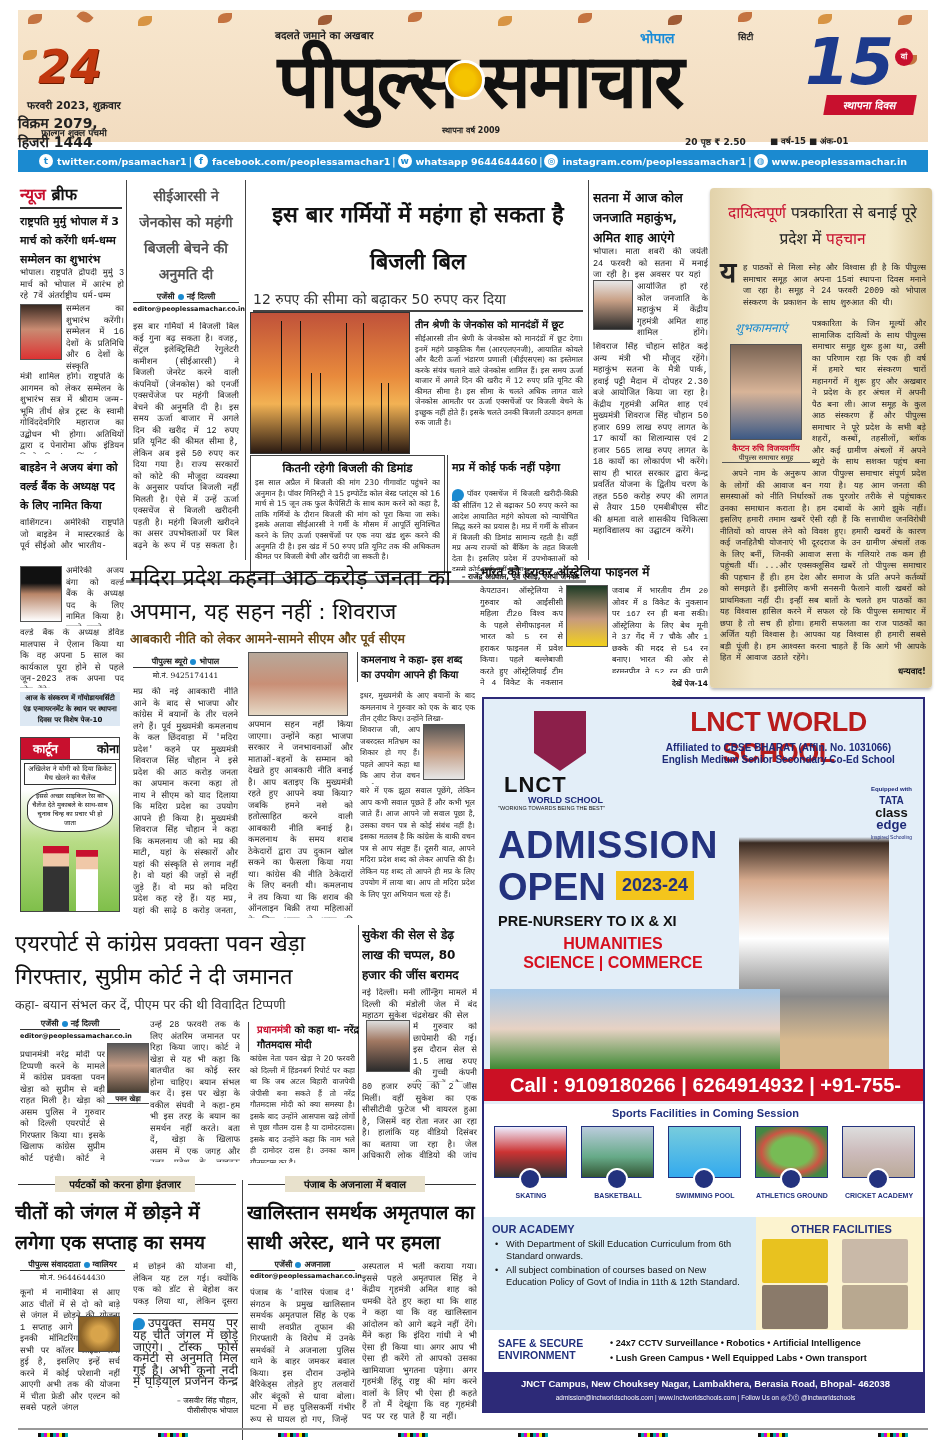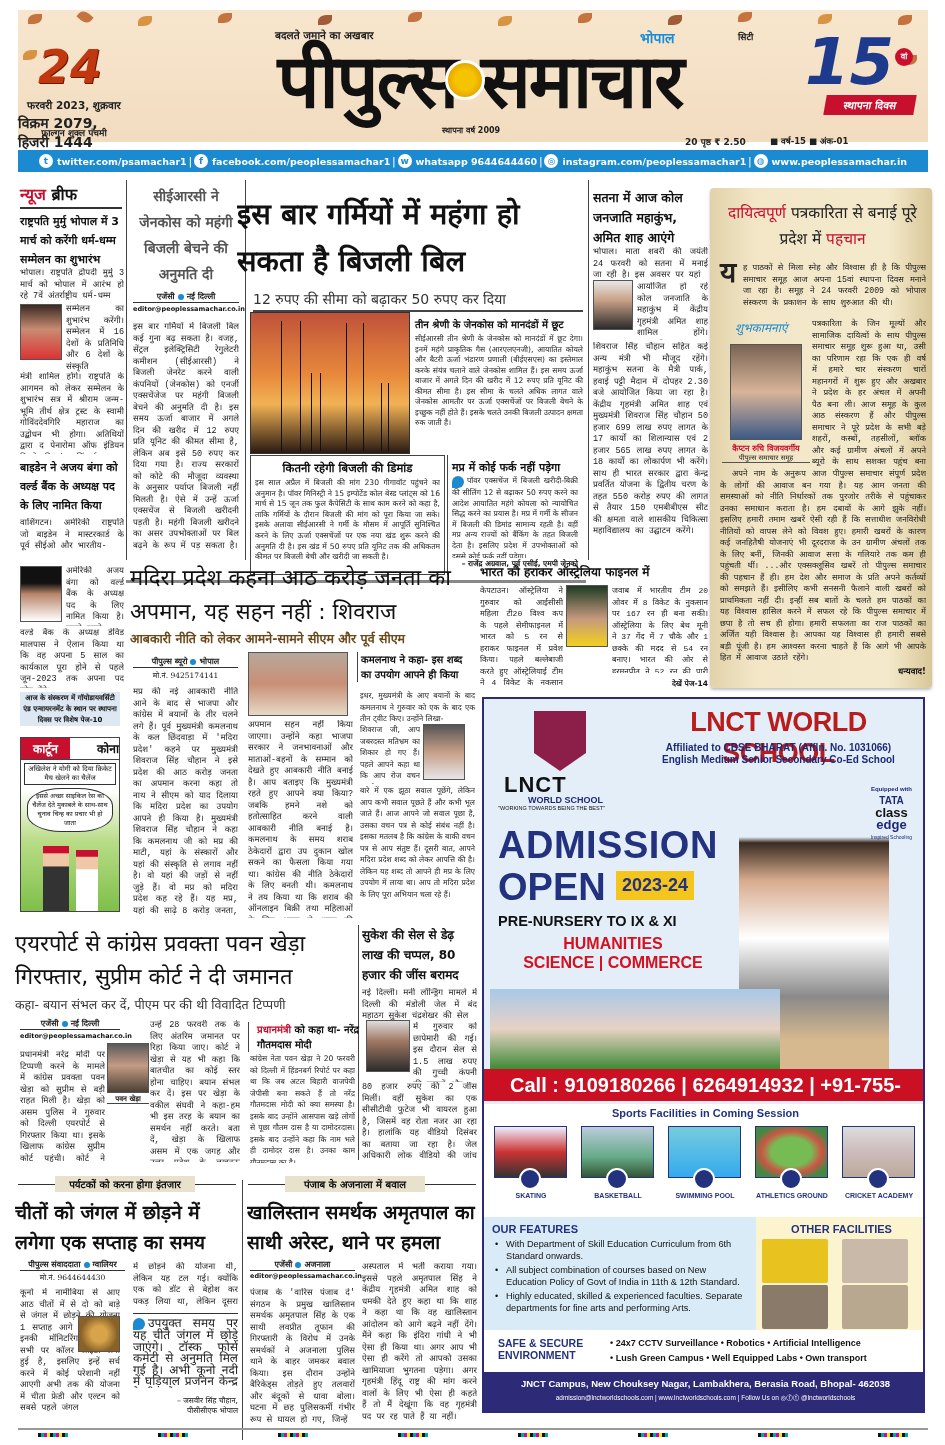--- a/index.html
+++ b/index.html
@@ -35,21 +35,21 @@
 .vr{position:absolute;width:1px;background:#444}
 
 #nb-title{left:20px;top:183px;font-size:16px;font-weight:bold}
 #nb-title .red{color:#c8102e}
 .subhl{font-family:"DejaVu Sans",sans-serif;font-weight:bold;font-size:12.5px;line-height:20px;color:#111}
 
 #cerc-hl{left:133px;top:183px;width:106px;font-size:14px;line-height:26px;text-align:center;color:#555;font-weight:bold}
 .byline{font-size:8px;font-weight:bold;color:#222;text-align:center}
 .dot{display:inline-block;width:6px;height:6px;border-radius:50%;background:#1b8ad0;margin:0 3px;vertical-align:middle}
 
-#lead-hl{left:237px;top:191px;width:330px;font-size:29px;line-height:47px;text-align:left}
+#lead-hl{left:253px;top:191px;width:330px;font-size:22px;line-height:47px;text-align:center}
 #lead-sub{left:253px;top:289px;width:330px;font-size:14px;color:#333;font-weight:normal;border-bottom:2px solid #444;padding-bottom:2px}
 #tower-photo{left:250px;top:312px;width:160px;height:142px;background:linear-gradient(180deg,#c0523a 0%,#e88a3c 45%,#f2b254 65%,#2a1a12 100%);border:1px solid #333}
 .tower{position:absolute;border-left:1px solid #111;border-right:1px solid #111}
 #demand-box{left:250px;top:455px;width:195px;height:120px;border:1px solid #444;padding:4px}
 #mp-box{left:447px;top:455px;width:135px;height:120px;border-left:1px solid #444;padding:4px}
 .quote-mark{display:inline-block;width:12px;height:12px;background:#1b8ad0;border-radius:50% 50% 50% 0;margin-right:3px;vertical-align:top}
 
 #scroll{left:710px;top:188px;width:222px;height:500px;background:linear-gradient(90deg,#e2d2aa 0%,#f2e6c7 20%,#f4eacb 80%,#d9c799 100%);border-radius:4px;box-shadow:0 2px 3px rgba(0,0,0,.25)}
 #ed-hl1{left:720px;top:200px;width:205px;font-size:15.5px;line-height:26px;text-align:center;font-weight:normal;color:#222}
 .red{color:#c8102e}
@@ -228,21 +228,21 @@
   <div class="tower" style="left:60px;top:60px;width:10px;height:78px"></div>
   <div class="tower" style="left:130px;top:70px;width:8px;height:68px"></div>
 </div>
 <div class="abs" style="left:415px;top:318px;width:168px;font-size:10px;font-weight:bold;line-height:14px">तीन श्रेणी के जेनकोस को मानदंडों में छूट</div>
 <div class="abs txt" style="left:415px;top:334px;width:168px;height:118px;font-family:'DejaVu Sans',sans-serif;font-size:7.6px;line-height:10.5px">सीईआरसी तीन श्रेणी के जेनकोस को मानदंडों में छूट देगा। इनमें महंगे प्राकृतिक गैस (आरएलएनजी), आयातित कोयले और बैटरी ऊर्जा भंडारण प्रणाली (बीईएसएस) का इस्तेमाल करके संयंत्र चलाने वाले जेनकोस शामिल हैं। इस समय ऊर्जा बाजार में अगले दिन की खरीद में 12 रुपए प्रति यूनिट की कीमत सीमा है। इस सीमा के चलते अधिक लागत वाले जेनकोस आमतौर पर ऊर्जा एक्सचेंजों पर बिजली बेचने के इच्छुक नहीं होते हैं। इसके चलते उनकी बिजली उत्पादन क्षमता रुक जाती है।</div>
 <div id="demand-box" class="abs">
   <div style="font-size:11.5px;font-weight:bold;text-align:center;margin-bottom:3px">कितनी रहेगी बिजली की डिमांड</div>
   <div class="txt" style="font-family:'DejaVu Sans',sans-serif;font-size:7.6px;line-height:10.6px;height:92px">इस साल अप्रैल में बिजली की मांग 230 गीगावॉट पहुंचने का अनुमान है। पॉवर मिनिस्ट्री ने 15 इम्पोर्टेड कोल बेस्ड प्लांट्स को 16 मार्च से 15 जून तक फुल कैपेसिटी के साथ काम करने को कहा है, ताकि गर्मियों के दौरान बिजली की मांग को पूरा किया जा सके। इसके अलावा सीईआरसी ने गर्मी के मौसम में आपूर्ति सुनिश्चित करने के लिए ऊर्जा एक्सचेंजों पर एक नया खंड शुरू करने की अनुमति दी है। इस खंड में 50 रुपए प्रति यूनिट तक की अधिकतम कीमत पर बिजली बेची और खरीदी जा सकती है।</div>
 </div>
 <div id="mp-box" class="abs">
-  <div style="font-size:11px;font-weight:bold;margin-bottom:2px">मप्र में कोई फर्क नहीं पड़ेगा</div>
+  <div style="font-size:11px;font-weight:bold;margin-bottom:15px">मप्र में कोई फर्क नहीं पड़ेगा</div>
   <div class="txt" style="font-family:'DejaVu Sans',sans-serif;font-size:7.6px;line-height:10.6px;height:82px"><span class="quote-mark"></span><span>पॉवर एक्सचेंज में बिजली खरीदी-बिक्री की सीलिंग 12 से बढ़ाकर 50 रुपए करने का आदेश आयातित महंगे कोयला को न्यायोचित सिद्ध करने का प्रयास है। मप्र में गर्मी के सीजन में बिजली की डिमांड सामान्य रहती है। वहीं मप्र अन्य राज्यों को बैंकिंग के तहत बिजली देता है। इसलिए प्रदेश में उपभोक्ताओं को इससे कोई फर्क नहीं पड़ेगा।</span></div>
   <div style="font-size:7.5px;font-weight:bold;text-align:right">– राजेंद्र अग्रवाल, पूर्व एसीई, एमपी जेनको</div>
 </div>
 <div class="abs" style="left:126px;top:580px;width:460px;height:3px;background:#888"></div>
 
 <div id="satna-hl" class="abs hl">सतना में आज कोल जनजाति महाकुंभ, अमित शाह आएंगे</div>
 <div class="abs txt" style="left:593px;top:247px;width:115px;height:34px">भोपाल। माता शबरी की जयंती 24 फरवरी को सतना में मनाई जा रही है। इस अवसर पर यहां</div>
 <div id="shah-photo" class="abs photo"></div>
 <div class="abs txt" style="left:637px;top:282px;width:71px;height:58px">आयोजित हो रहे कोल जनजाति के महाकुंभ में केंद्रीय गृहमंत्री अमित शाह शामिल होंगे। मुख्यमंत्री</div>
 <div class="abs txt" style="left:593px;top:342px;width:115px;height:216px">शिवराज सिंह चौहान सहित कई अन्य मंत्री भी मौजूद रहेंगे। महाकुंभ सतना के मैत्री पार्क, हवाई पट्टी मैदान में दोपहर 2.30 बजे आयोजित किया जा रहा है। केंद्रीय गृहमंत्री अमित शाह एवं मुख्यमंत्री शिवराज सिंह चौहान 50 हजार 699 लाख रुपए लागत के 17 कार्यों का शिलान्यास एवं 2 हजार 565 लाख रुपए लागत के 18 कार्यों का लोकार्पण भी करेंगे। साथ ही भारत सरकार द्वारा केन्द्र प्रवर्तित योजना के द्वितीय चरण के तहत 550 करोड़ रुपए की लागत से तैयार 150 एमबीबीएस सीट की क्षमता वाले शासकीय चिकित्सा महाविद्यालय का उद्घाटन करेंगे।</div>
@@ -327,24 +327,23 @@
         <div class="sport-badge"></div>
         <div class="sport-label">ATHLETICS GROUND</div>
       </div>
     <div class="sport" style="left:358px">
         <div class="sport-img" style="background:linear-gradient(180deg,#ddd 0%,#cbb 50%,#ba9 100%)"></div>
         <div class="sport-badge"></div>
         <div class="sport-label">CRICKET ACADEMY</div>
       </div>
   </div>
   <div id="ad-features" class="abs">
-    <div id="ad-features-title">OUR FEATURES</div>
+    <div id="ad-features-title">OUR ACADEMY</div>
     <div class="feat">With Department of Skill Education Curriculum from 6th Standard onwards.</div>
     <div class="feat">All subject combination of courses based on New Education Policy of Govt of India in 11th &amp; 12th Standard.</div>
-    <div class="feat">Highly educated, skilled &amp; experienced faculties. Separate departments for fine arts and performing Arts.</div>
   </div>
   <div id="ad-other" class="abs">
     <div id="ad-other-title">OTHER FACILITIES</div>
     <div class="fac" style="left:6px;top:22px;background:#e8c21f"></div>
     <div class="fac" style="left:86px;top:22px;background:#c9b9a8"></div>
     <div class="fac" style="left:6px;top:68px;background:#8a7a6a"></div>
     <div class="fac" style="left:86px;top:68px;background:#b8a890"></div>
   </div>
   <div id="ad-safe" class="abs">
     <div id="ad-safe-title" class="abs">SAFE &amp; SECURE ENVIRONMENT</div>

